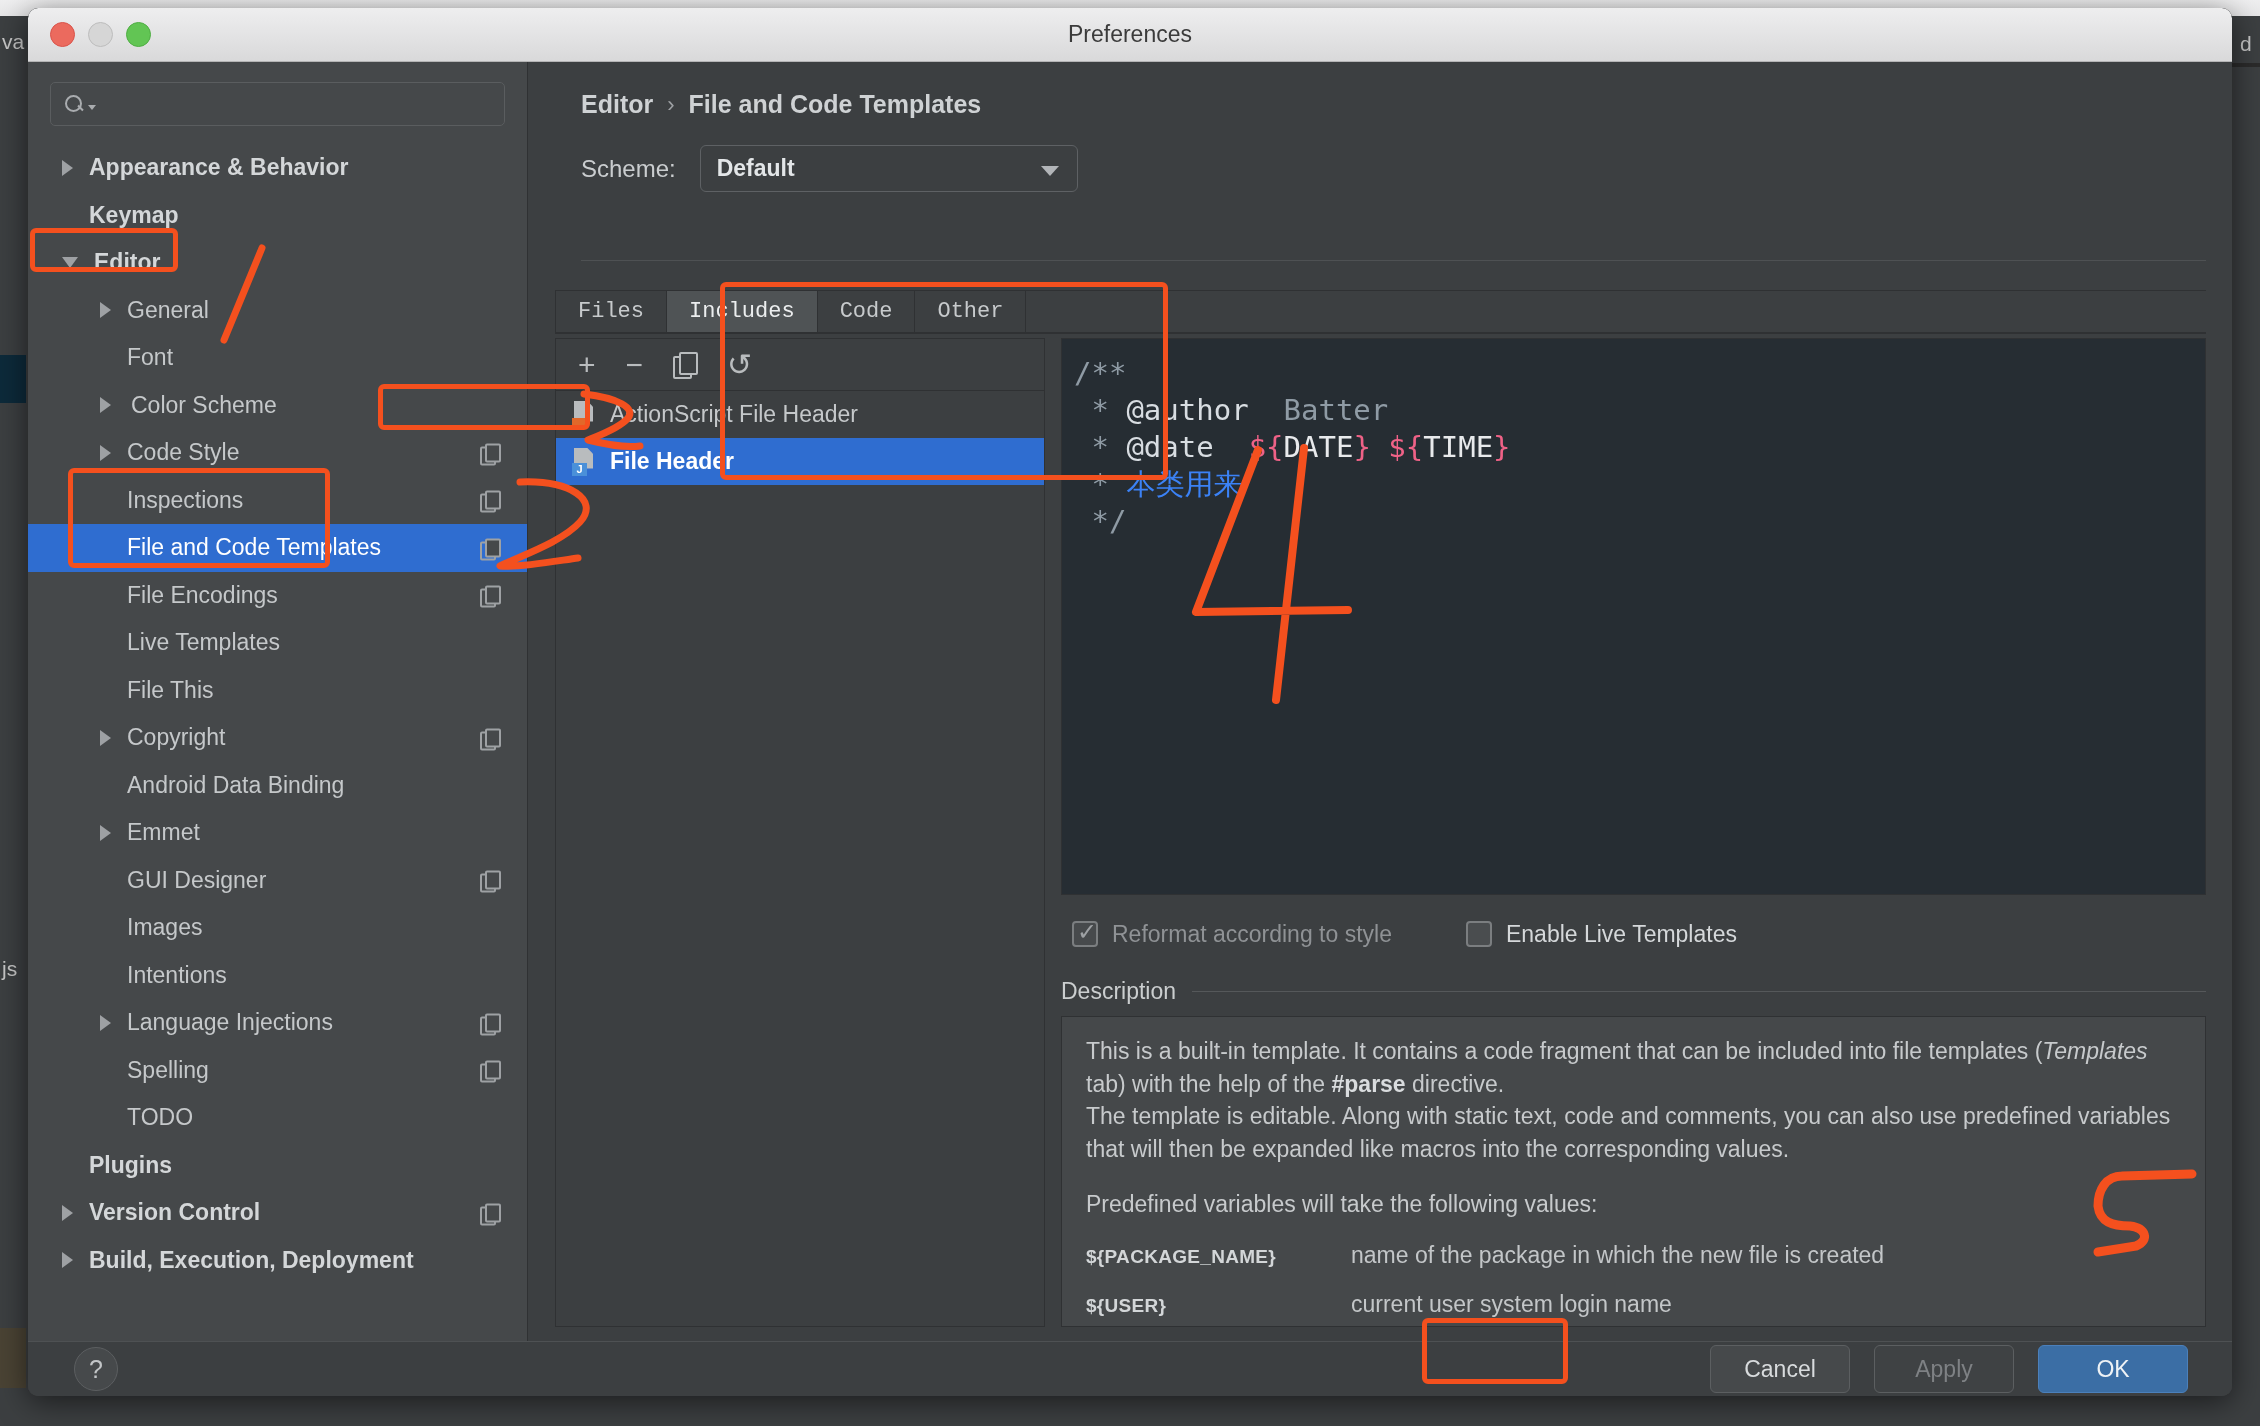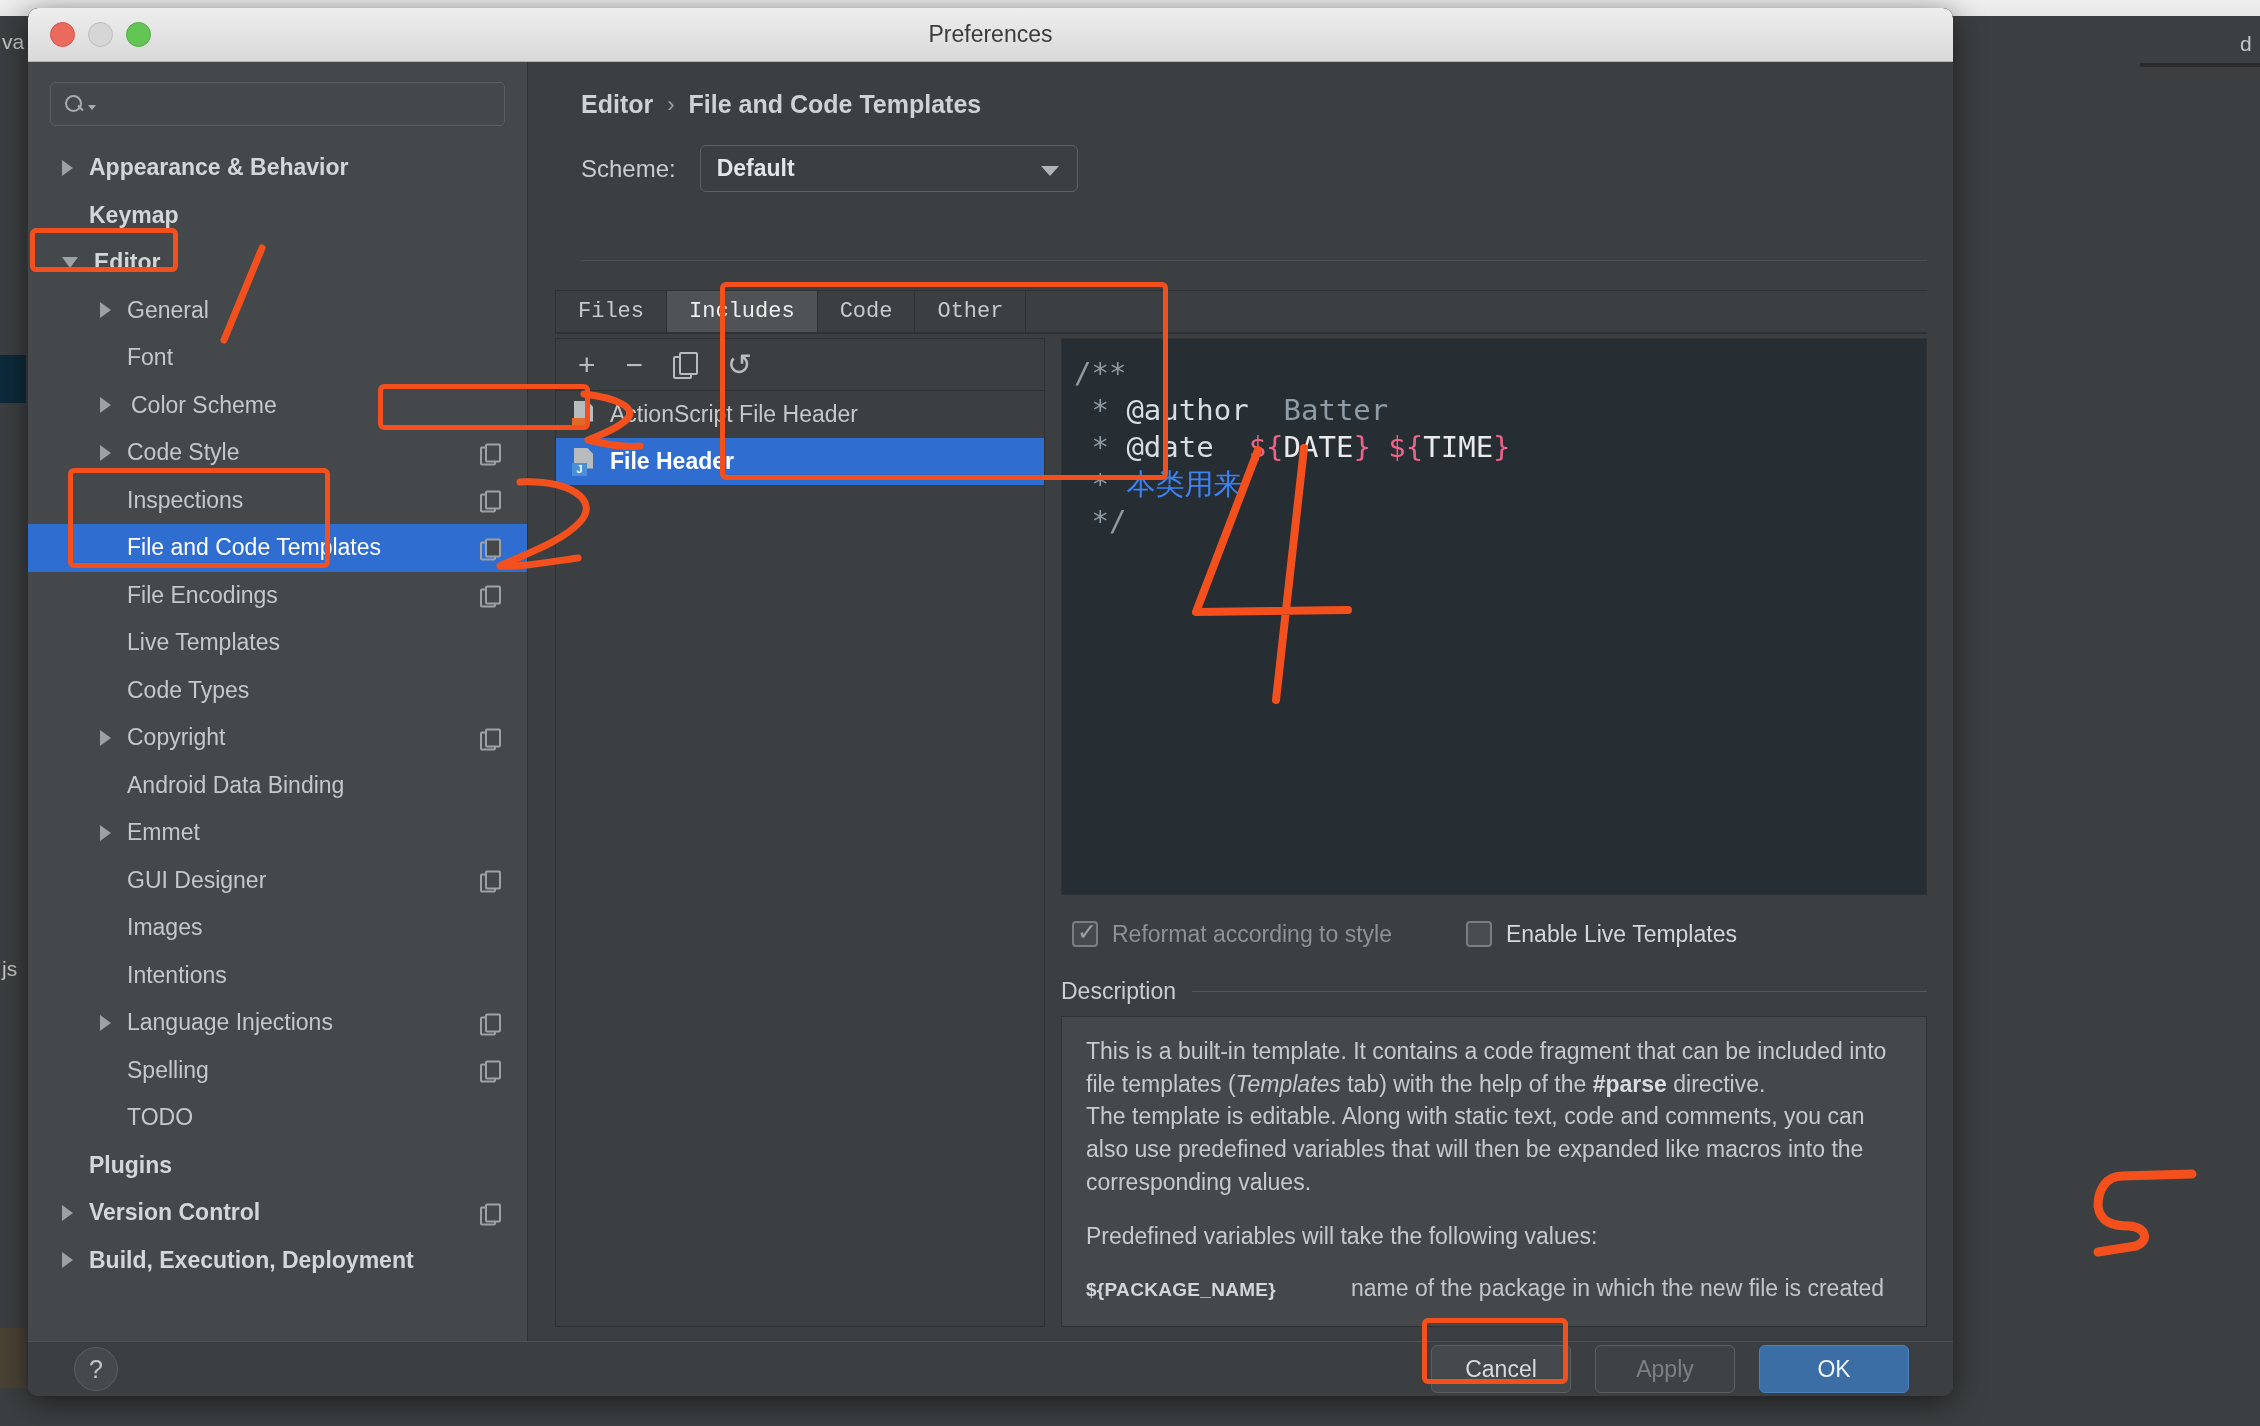--- a/index.html
+++ b/index.html
@@ -21,21 +21,21 @@
   .ide-bg-right-line { position:absolute; right:0; top:63px; width:120px; height:4px; background:#2b2b2b; }
   .ide-bg-bottomband { position:absolute; left:0; bottom:0; height:38px; width:2260px; background:#3c3f41; }
   .ide-bg-brown { position:absolute; left:0; bottom:38px; width:26px; height:60px; background:#4a4334; }
   .ide-bg-top-light { position:absolute; left:0; top:0; width:2260px; height:16px;
       background:linear-gradient(#efeff0,#e7e7e8); }
 
   
   .dialog {
     position: absolute;
     left: 28px; top: 8px;
-    width: 1925px; height: 1388px;
+    width: 2204px; height: 1388px;
     border-radius: 10px;
     background: #3c3f41;
     box-shadow: 0 6px 30px rgba(0,0,0,.55);
     overflow: hidden;
   }
   .titlebar {
     height: 54px;
     background: linear-gradient(#eeeeef,#d9d9da);
     border-bottom: 1px solid #b4b4b5;
     border-top-left-radius: 10px; border-top-right-radius: 10px;
@@ -307,21 +307,21 @@
             <span class="arrow hidden" style="margin-left: 72px;"></span>
             <span style="margin-left: 16px;">File Encodings</span>
             <span class="copy-badge"></span>
           </div>
           <div class="tree-item">
             <span class="arrow hidden" style="margin-left: 72px;"></span>
             <span style="margin-left: 16px;">Live Templates</span>
           </div>
           <div class="tree-item">
             <span class="arrow hidden" style="margin-left: 72px;"></span>
-            <span style="margin-left: 16px;">Code Types</span>
+            <span style="margin-left: 16px;">File This</span>
           </div>
           <div class="tree-item">
             <span class="arrow" style="margin-left: 72px;"></span>
             <span style="margin-left: 16px;">Copyright</span>
             <span class="copy-badge"></span>
           </div>
           <div class="tree-item">
             <span class="arrow hidden" style="margin-left: 72px;"></span>
             <span style="margin-left: 16px;">Android Data Binding</span>
           </div>

